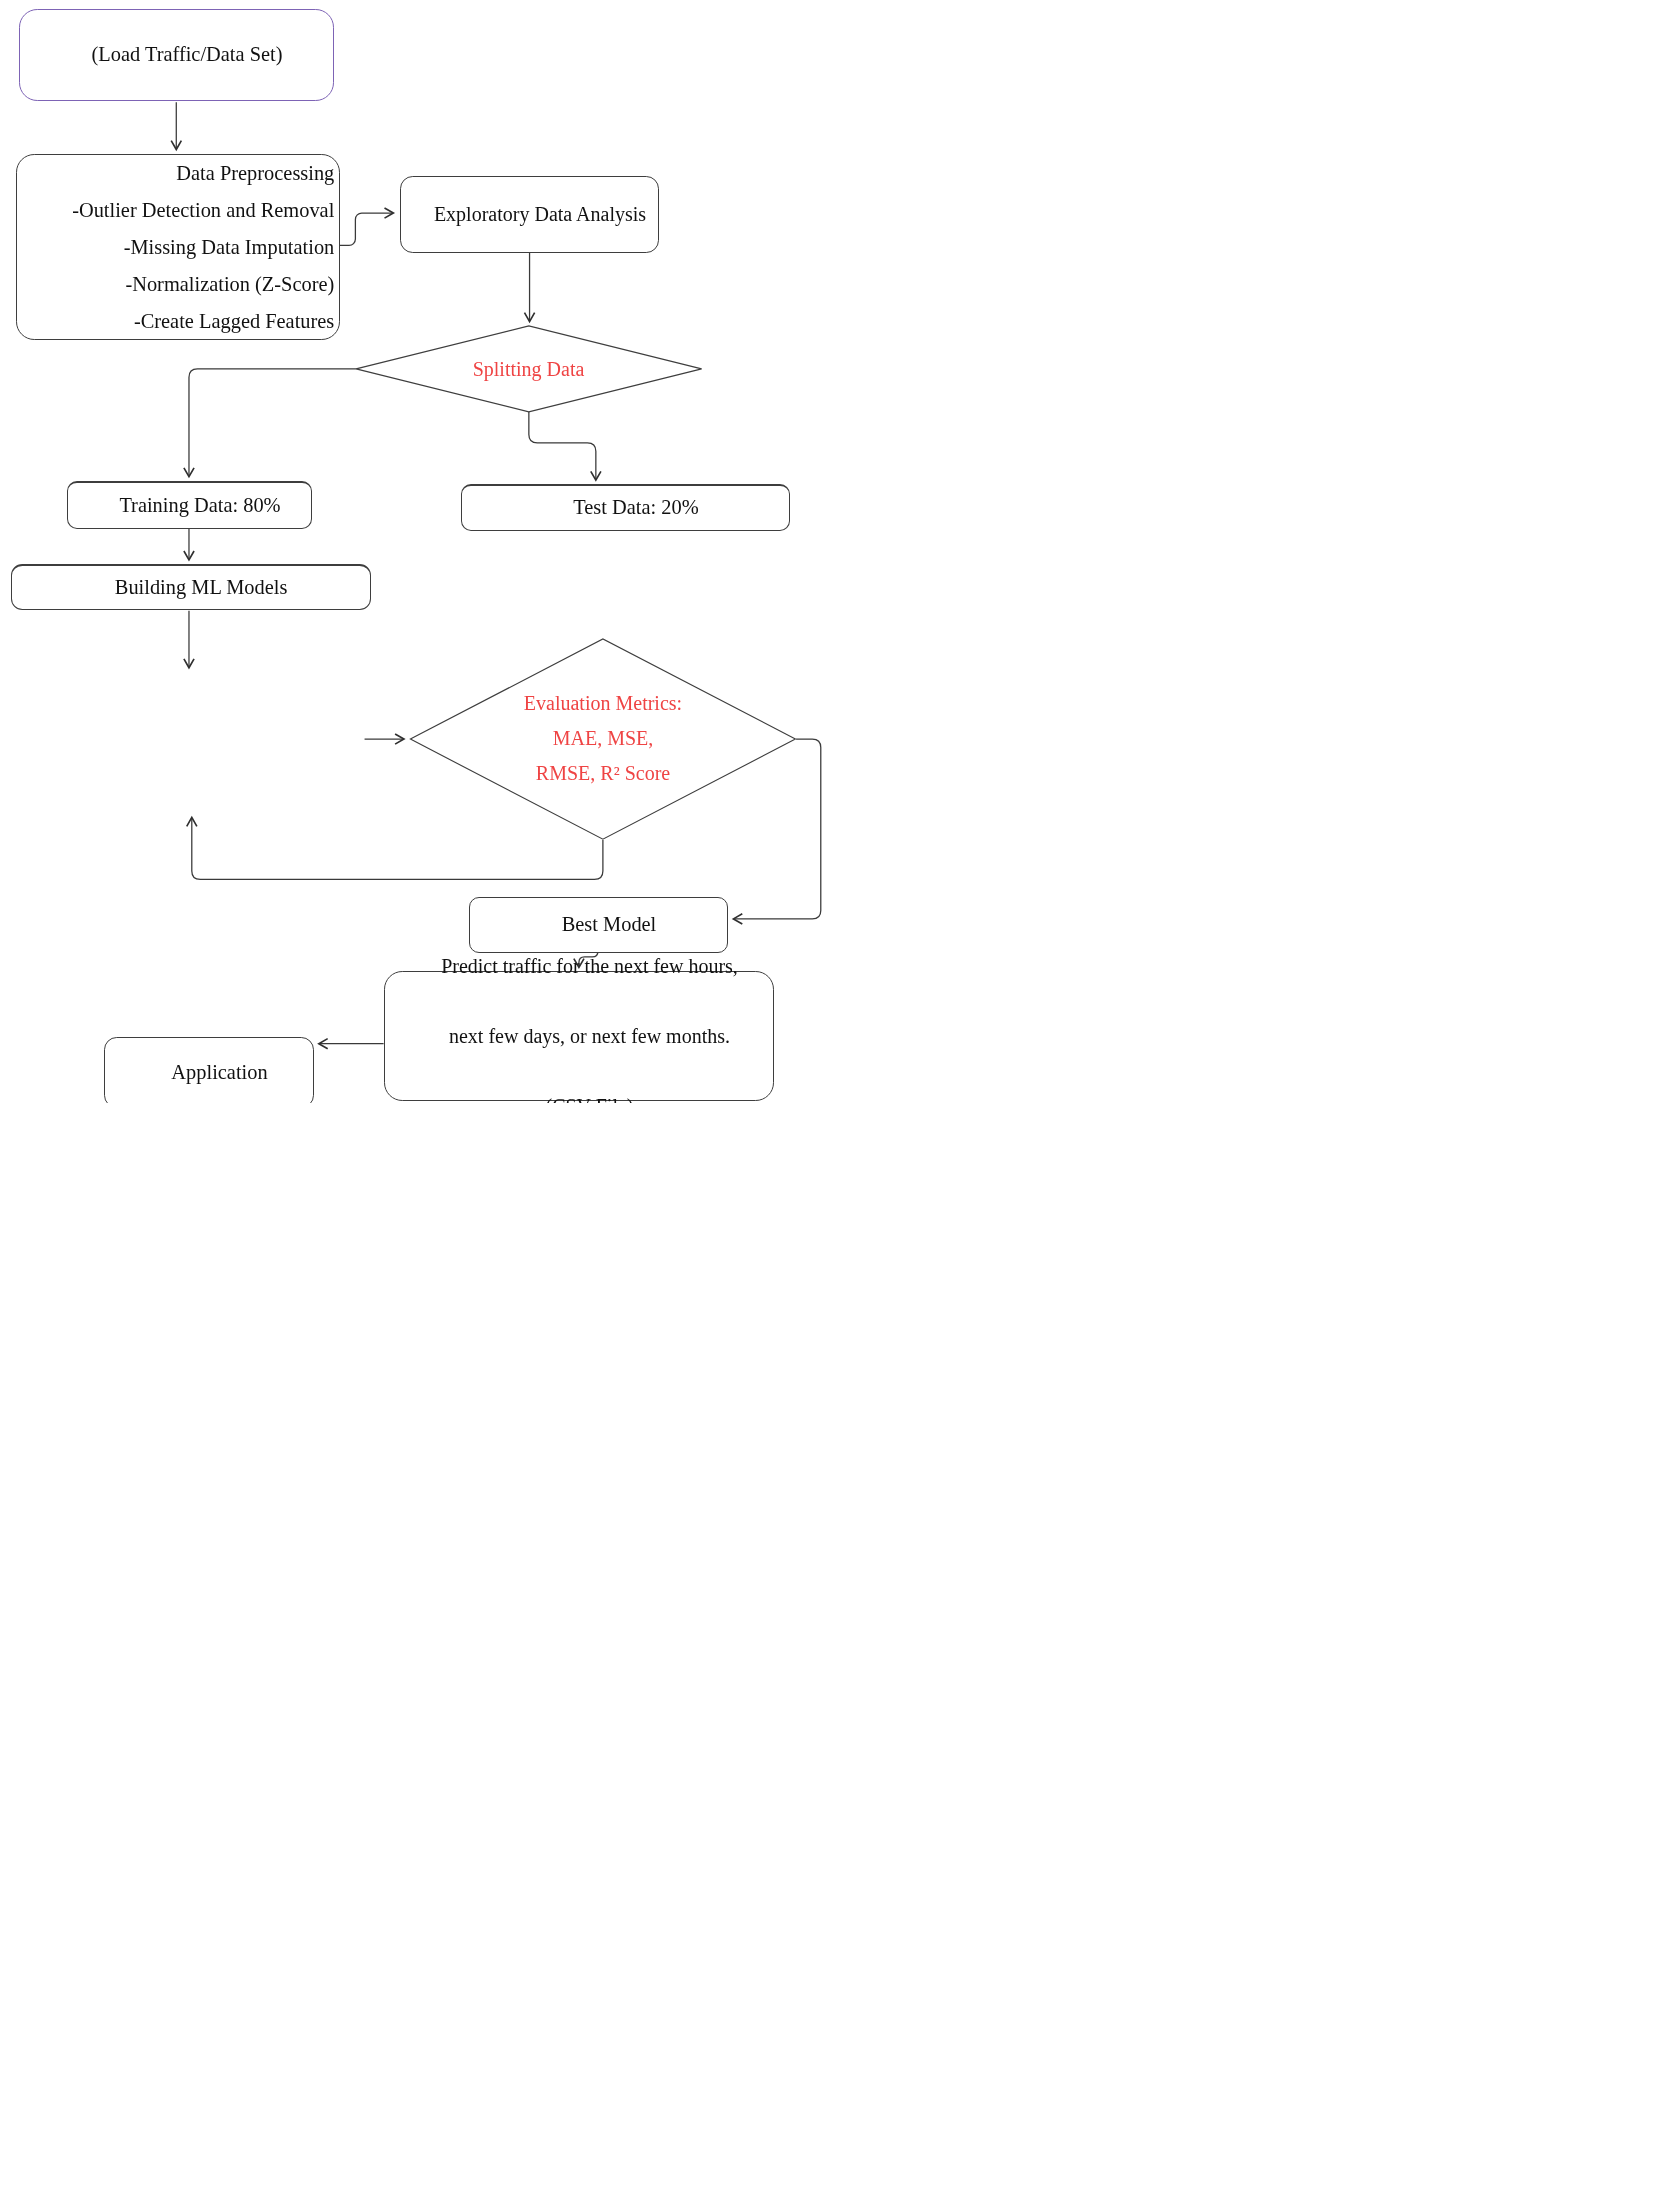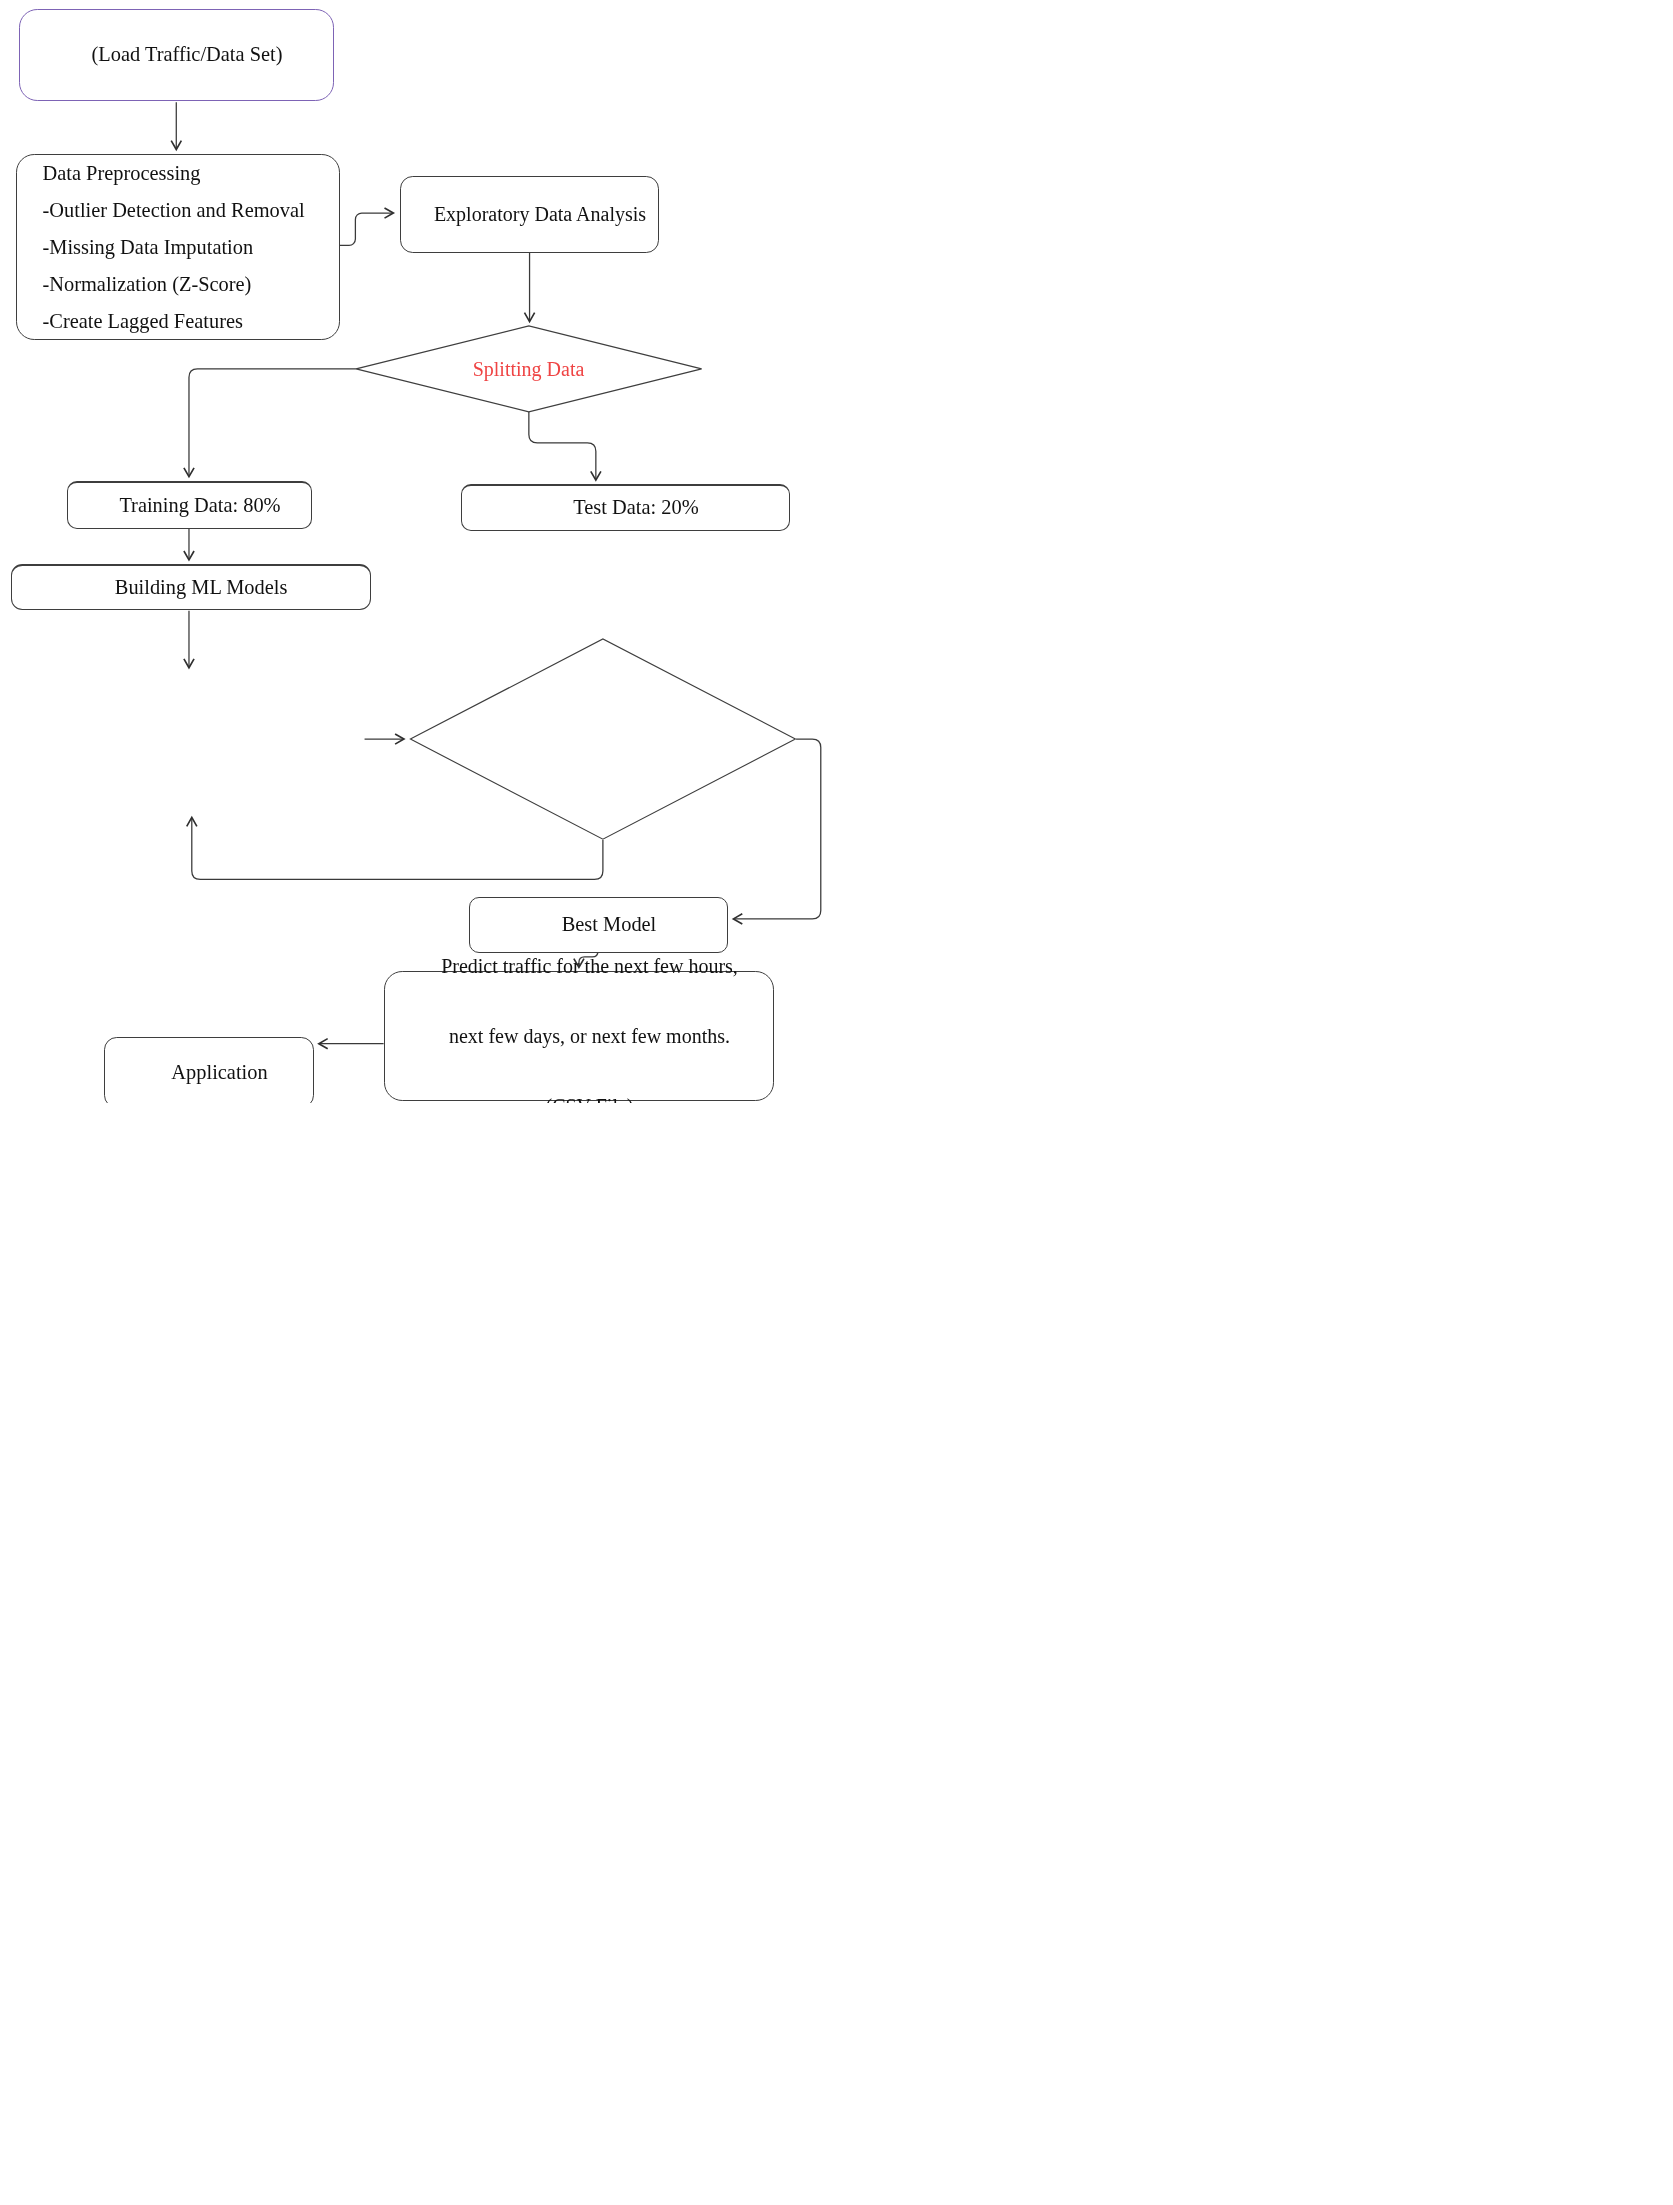--- a/index.html
+++ b/index.html
@@ -25,21 +25,21 @@
     align-items: center;
     justify-content: center;
     text-align: center;
     font-size: 20.4px;
     line-height: 1.25;
     padding-left: 21px;
   }
   .node.big-radius { border-radius: 18.3px; }
   .node.thick-top { border-top-width: 2.1px; }
   .node.purple { border-color: #7d63b5; }
-  .node.left-align { align-items: flex-start; text-align: left; padding-left: 26px; padding-right: 4.2px; }
+  .node.left-align { align-items: flex-end; text-align: left; padding-left: 26px; padding-right: 4.2px; }
   .node .line { white-space: nowrap; }
   .prep .line { line-height: 37px; font-size: 20.4px; }
   .models .line { line-height: 42px; }
   .predict .line { line-height: 42px; font-size: 20px; white-space: nowrap; }
   .diamond-label {
     position: absolute;
     z-index: 3;
     text-align: center;
     font-size: 20px;
     color: #ef4444;
@@ -101,20 +101,25 @@
 
   <div class="node thick-top" style="left:461px; top:484px; width:329px; height:47px; border-radius:10px;">
     <div class="line">Test Data: 20%</div>
   </div>
 
   <div class="node thick-top" style="left:10.6px; top:564px; width:360px; height:46px; border-radius:11.3px;">
     <div class="line">Building ML Models</div>
   </div>
 
 
+  <div class="diamond-label" style="left:497px; top:686px; width:212px;">
+    <div class="line">Evaluation Metrics:</div>
+    <div class="line">MAE, MSE,</div>
+    <div class="line">RMSE, R² Score</div>
+  </div>
 
   <div class="node" style="left:469px; top:897px; width:259px; height:56px; border-radius:10px;">
     <div class="line">Best Model</div>
   </div>
 
   <div class="node big-radius predict" style="left:384px; top:971px; width:390px; height:130px;gap:28px;">
     <div class="line">Predict traffic for the next few hours,</div>
     <div class="line">next few days, or next few months.</div>
     <div class="line">(CSV File)</div>
   </div>

